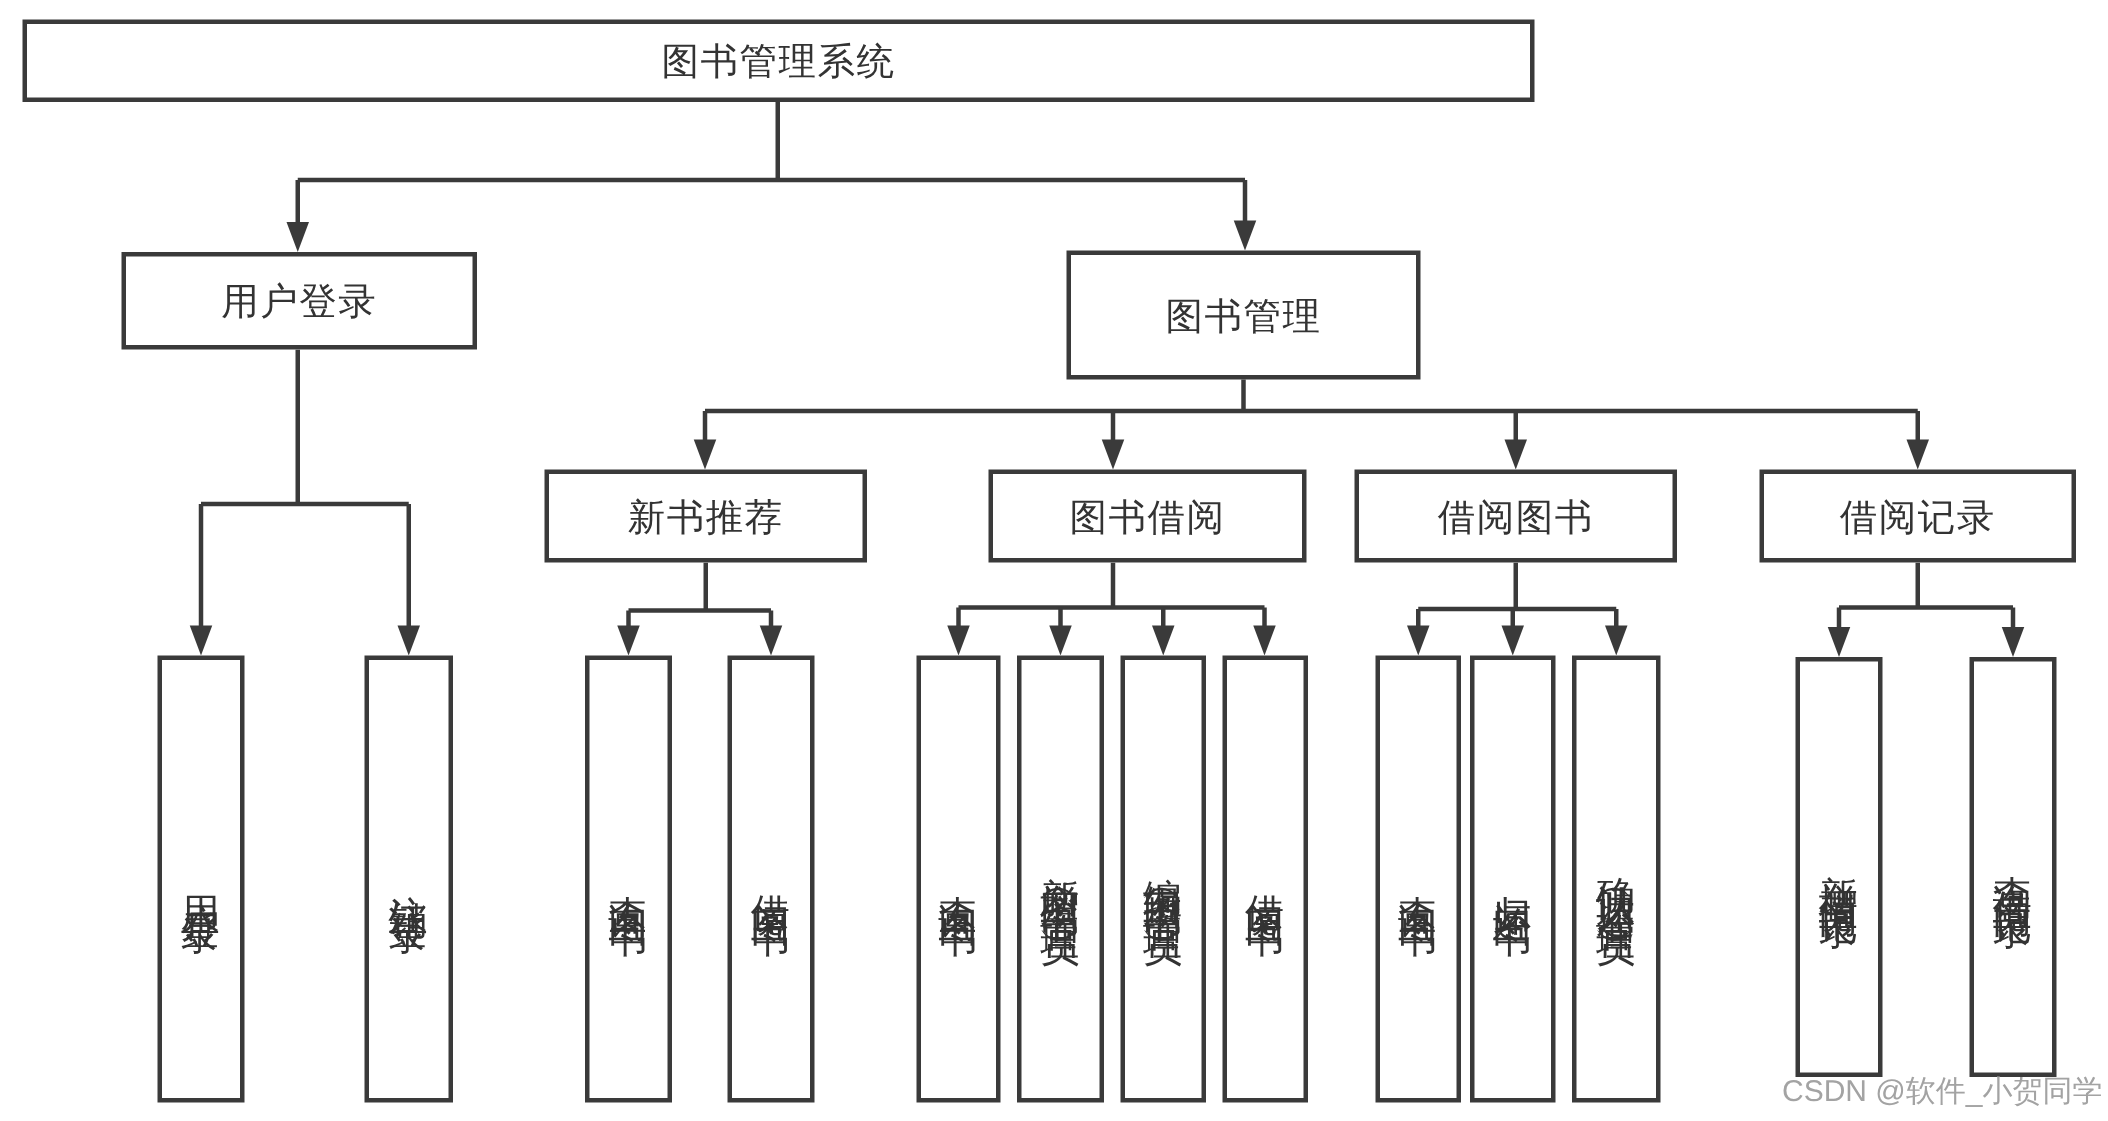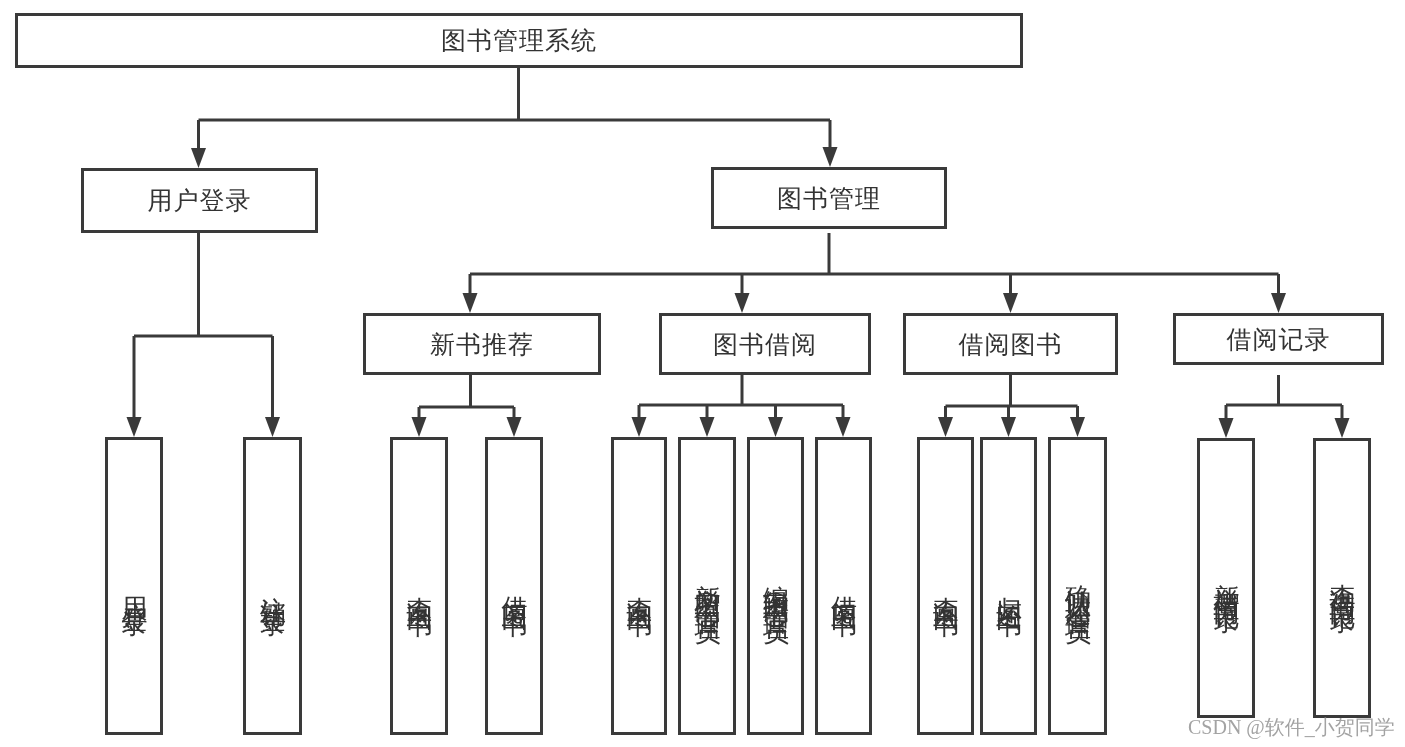--- a/index.html
+++ b/index.html
@@ -6,21 +6,21 @@
     --line:#3a3a3a;
     --text:#333333;
     --watermark:#a3a3a3;
     --background:#ffffff;
   }
   html,body{margin:0;padding:0;background:var(--background);}
   .canvas{
     position:relative;
     width:1405px;height:747px;
     background:var(--background);
-    font-family:Liberation Serif, serif;
+    font-family:Liberation Sans, sans-serif;
     color:var(--text);
     overflow:hidden;
   }
   svg.wires{position:absolute;left:0;top:0;z-index:0;}
   svg.wires path.cline{fill:none;stroke:var(--line);stroke-width:3;}
   svg.wires path.ahead{fill:var(--line);stroke:none;}
   .box{
     position:absolute;
     box-sizing:border-box;
     border:3px solid var(--line);
@@ -128,34 +128,34 @@
     </g>
   </svg>
 
   <div class="box" style="left:15px;top:13px;width:1008px;height:55px;">
     <span>图书管理系统</span>
   </div>
 
   <div class="box" style="left:81px;top:168px;width:237px;height:65px;">
     <span>用户登录</span>
   </div>
-  <div class="box" style="left:711px;top:167px;width:236px;height:62px;">
+  <div class="box" style="left:711px;top:167px;width:236px;height:86px;">
     <span>图书管理</span>
   </div>
 
-  <div class="box" style="left:363px;top:313px;width:238px;height:62px;">
+  <div class="box" style="left:363px;top:313px;width:215px;height:62px;">
     <span>新书推荐</span>
   </div>
   <div class="box" style="left:659px;top:313px;width:212px;height:62px;">
     <span>图书借阅</span>
   </div>
   <div class="box" style="left:903px;top:313px;width:215px;height:62px;">
     <span>借阅图书</span>
   </div>
-  <div class="box" style="left:1173px;top:313px;width:211px;height:52px;">
+  <div class="box" style="left:1173px;top:313px;width:211px;height:62px;">
     <span>借阅记录</span>
   </div>
 
   <div class="vbox" style="left:105px;top:437px;width:58px;height:298px;">
     <span>用户登录</span>
   </div>
   <div class="vbox" style="left:243px;top:437px;width:59px;height:298px;">
     <span>注销登录</span>
   </div>
 

